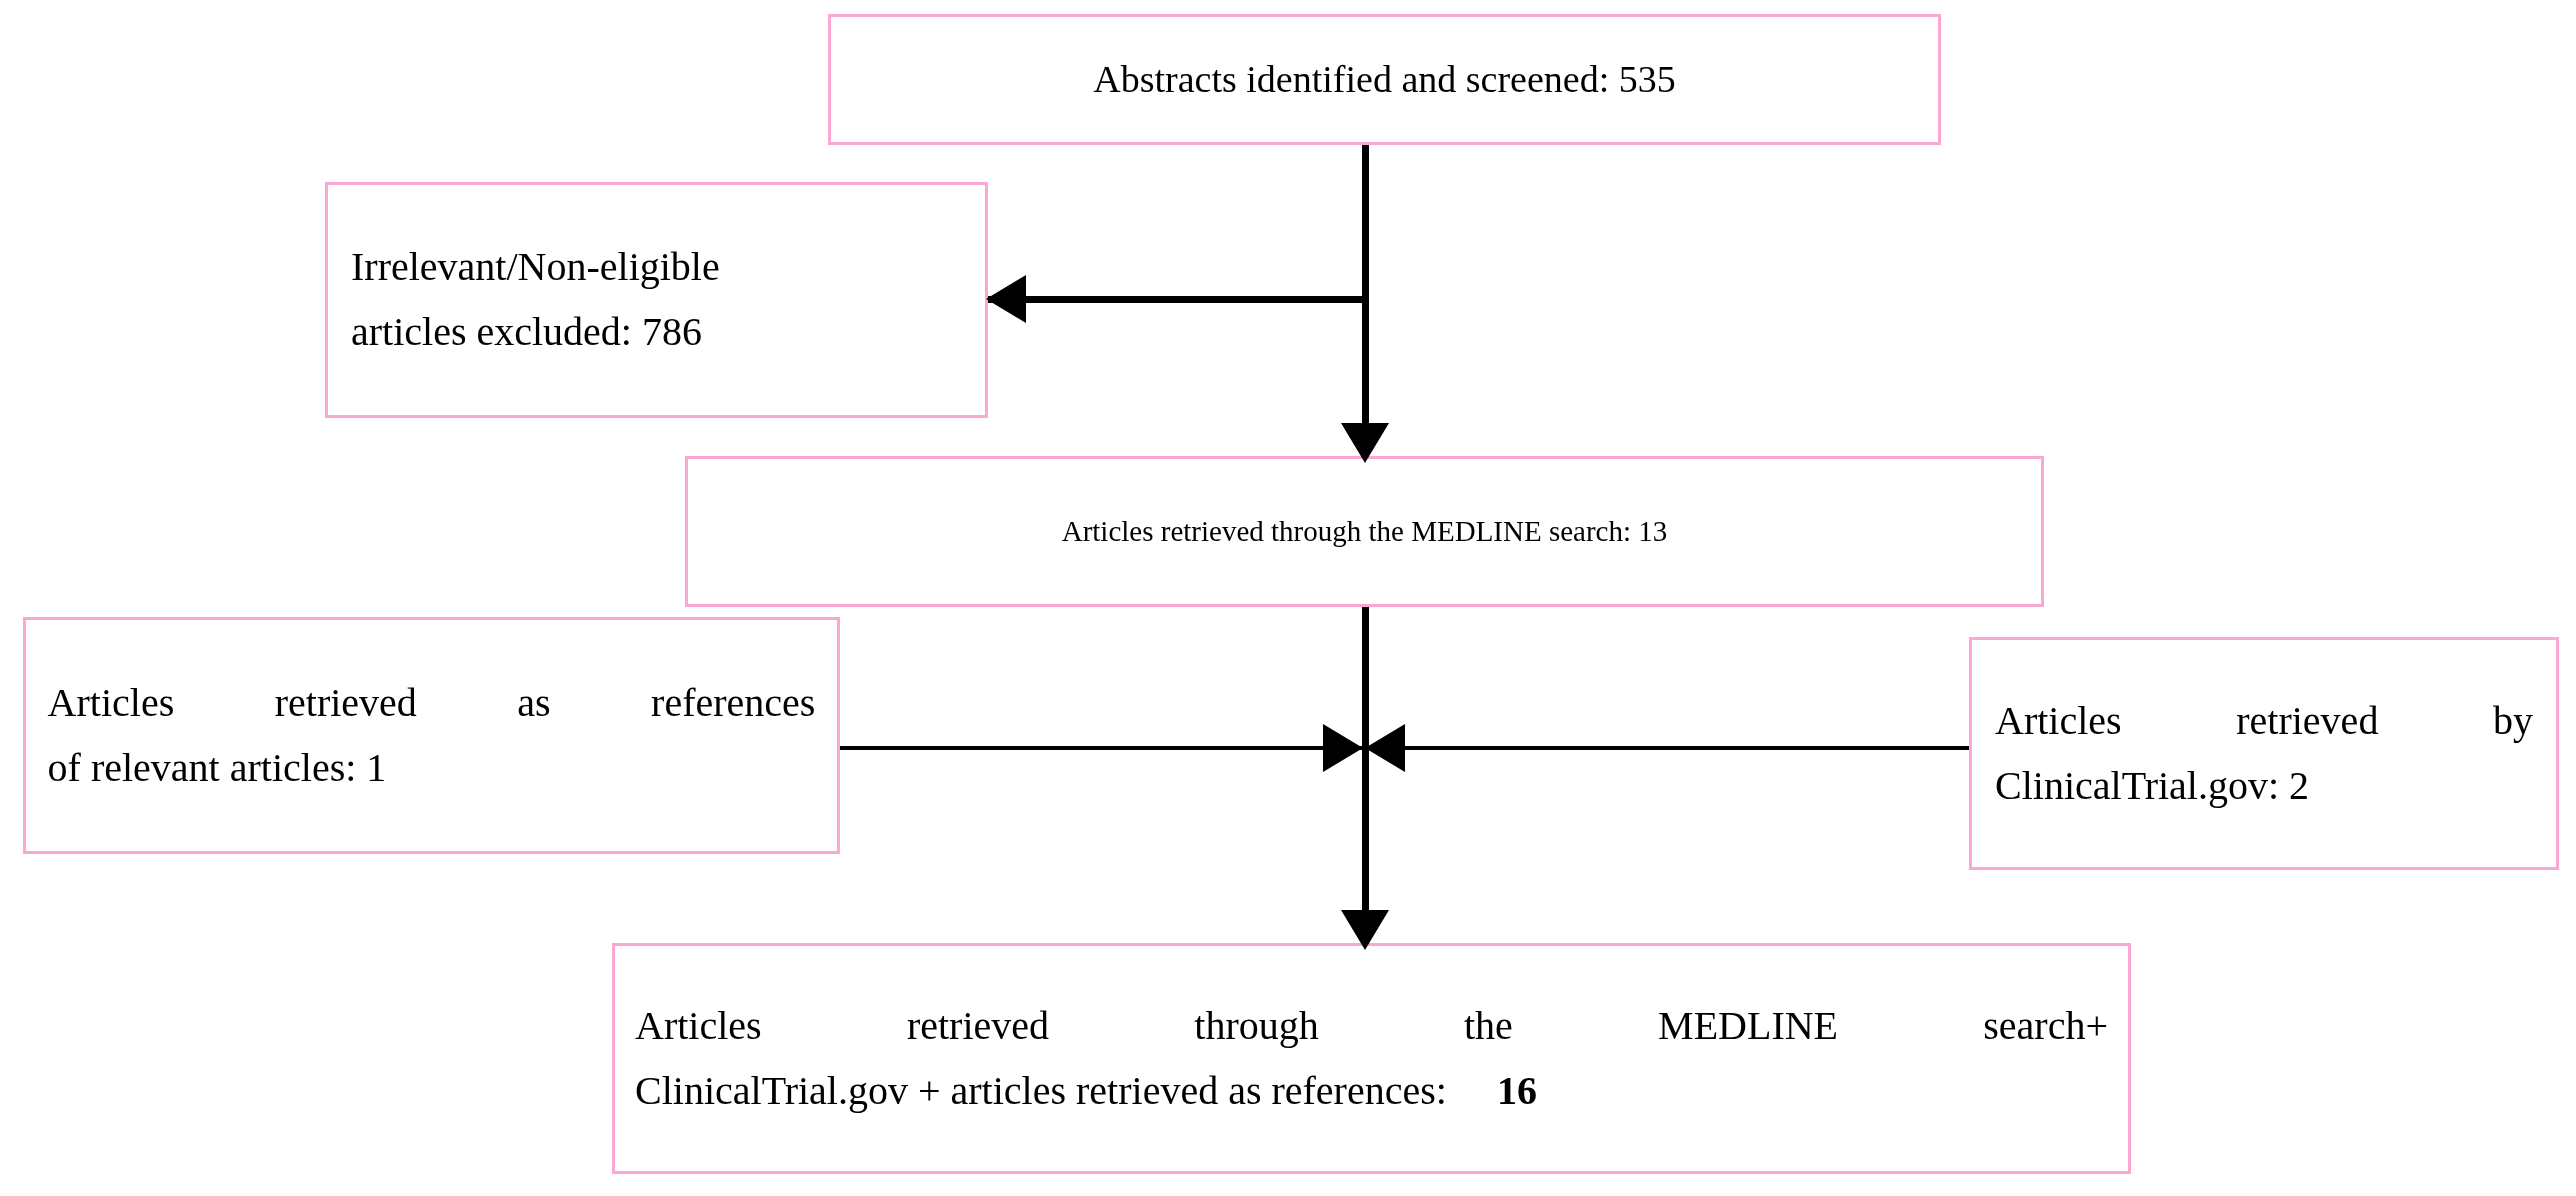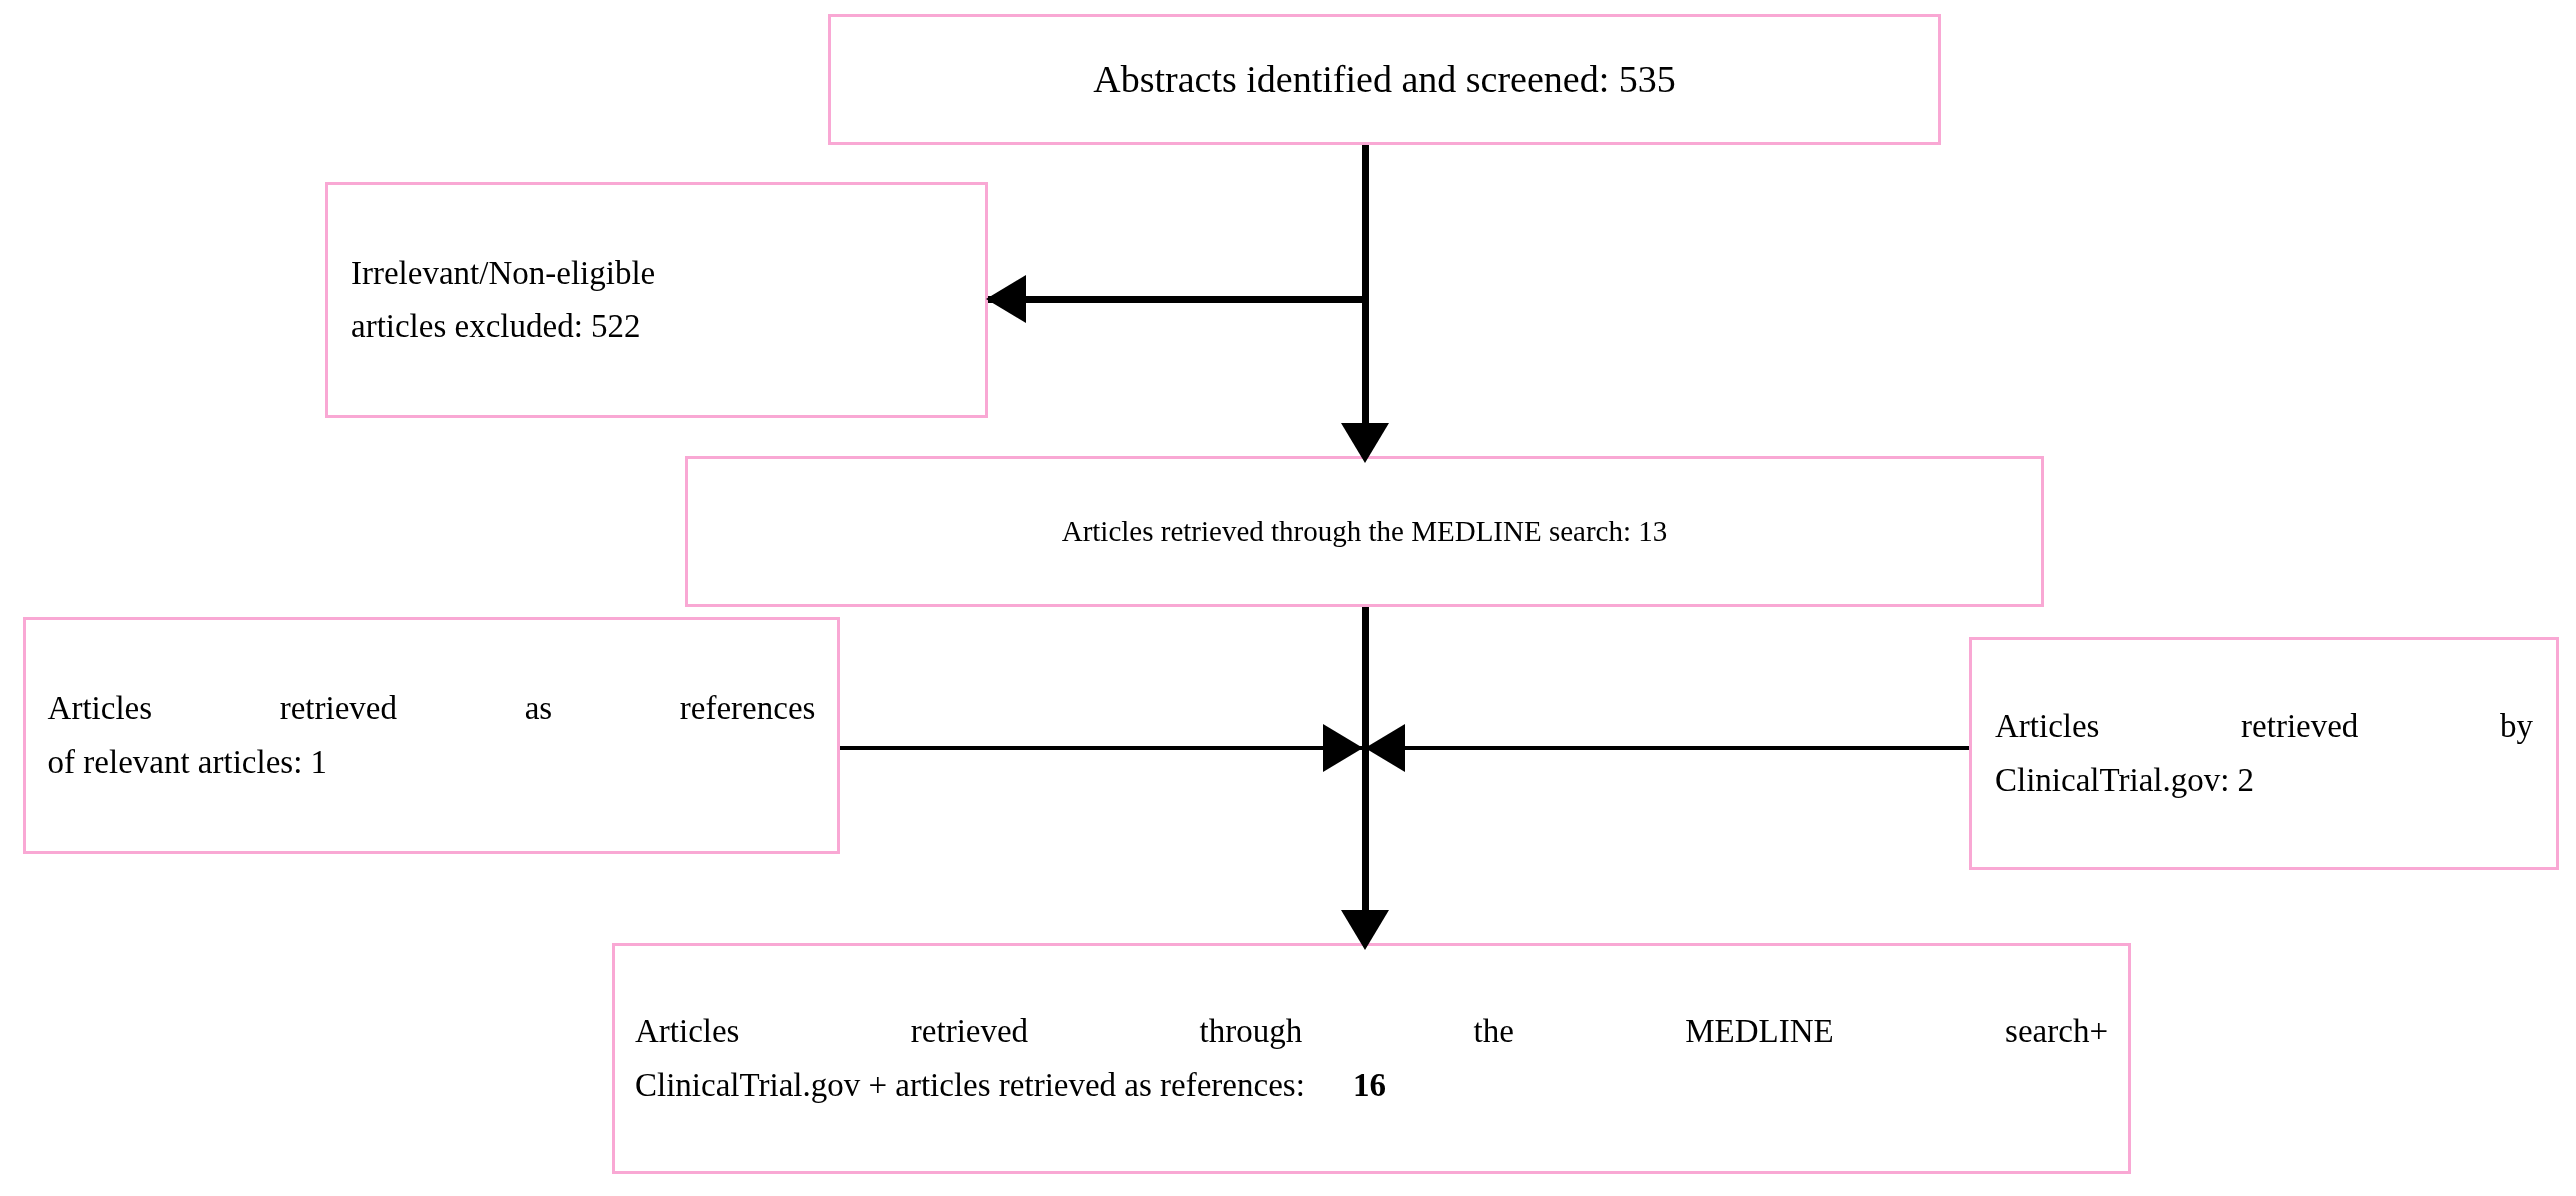--- a/index.html
+++ b/index.html
@@ -24,21 +24,21 @@
     box-sizing: border-box;
     border: 3px solid #f9a8d4;
     background: #ffffff;
     display: flex;
     flex-direction: column;
     justify-content: center;
     z-index: 5;
   }
   .node .txt {
     display: block;
-    font-size: 33px;
+    font-size: 40px;
     line-height: 1.62;
     color: #000000;
     white-space: pre-wrap;
   }
   .node.pad-default .txt { padding: 0 19px; }
 
   .node.center-text .txt { text-align: center; }
   .node.just-text  .txt { text-align: justify; text-align-last: left; }
 
   .bold-count { font-weight: bold; margin-left: 40px; }
@@ -151,21 +151,21 @@
   <div class="arrow arrow-down" id="arrow-into-total"></div>
   <div class="arrow arrow-right" id="arrow-junction-right"></div>
   <div class="arrow arrow-left" id="arrow-junction-left"></div>
 
   <div class="node center-text pad-default" id="node-abstracts">
     <span class="txt">Abstracts identified and screened: 535</span>
   </div>
 
   <div class="node just-text" id="node-excluded">
     <span class="txt">Irrelevant/Non-eligible</span>
-    <span class="txt">articles excluded: 522</span>
+    <span class="txt">articles excluded: 786</span>
   </div>
 
   <div class="node center-text" id="node-medline">
     <span class="txt">Articles retrieved through the MEDLINE search: 13</span>
   </div>
 
   <div class="node just-text" id="node-references">
     <span class="txt" style="text-align:justify;text-align-last:justify;">Articles retrieved as references</span>
     <span class="txt">of relevant articles: 1</span>
   </div>

